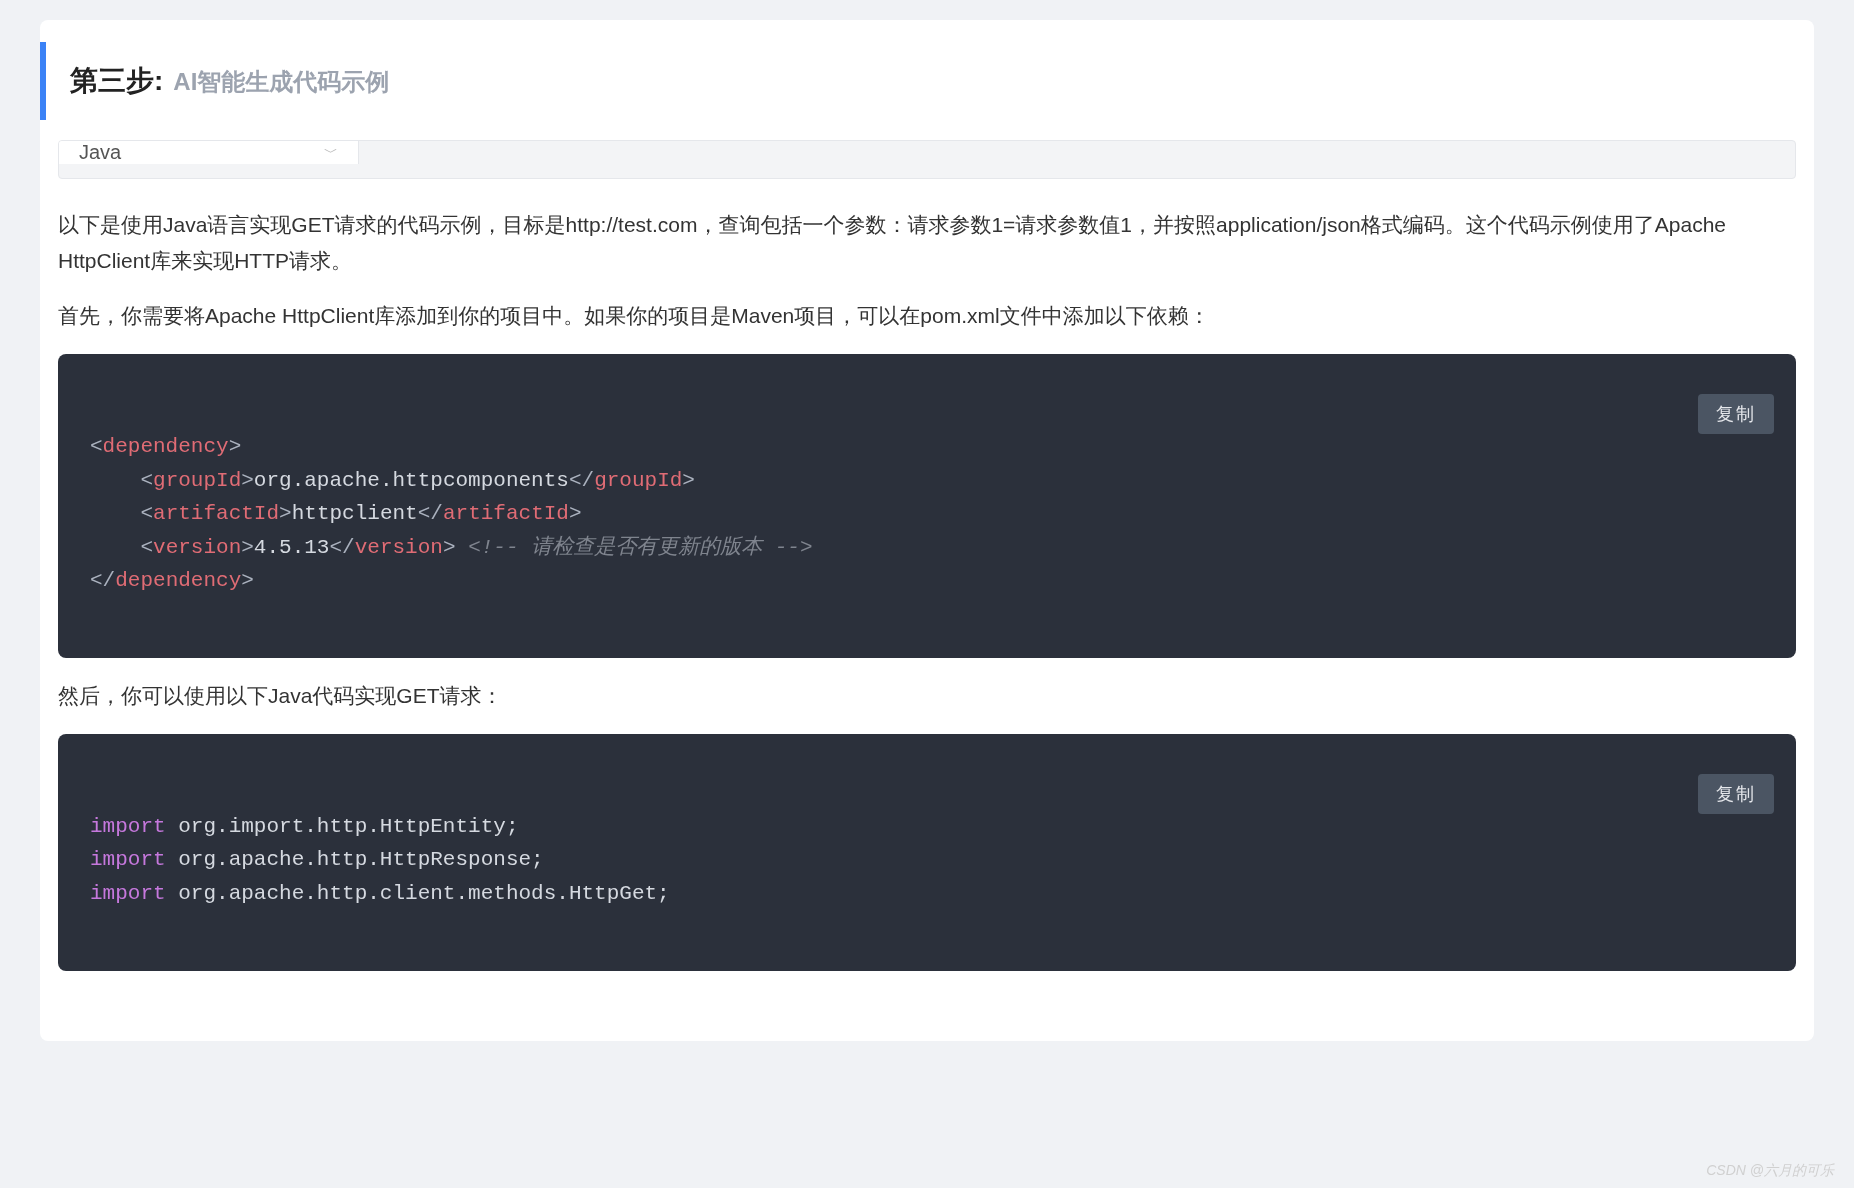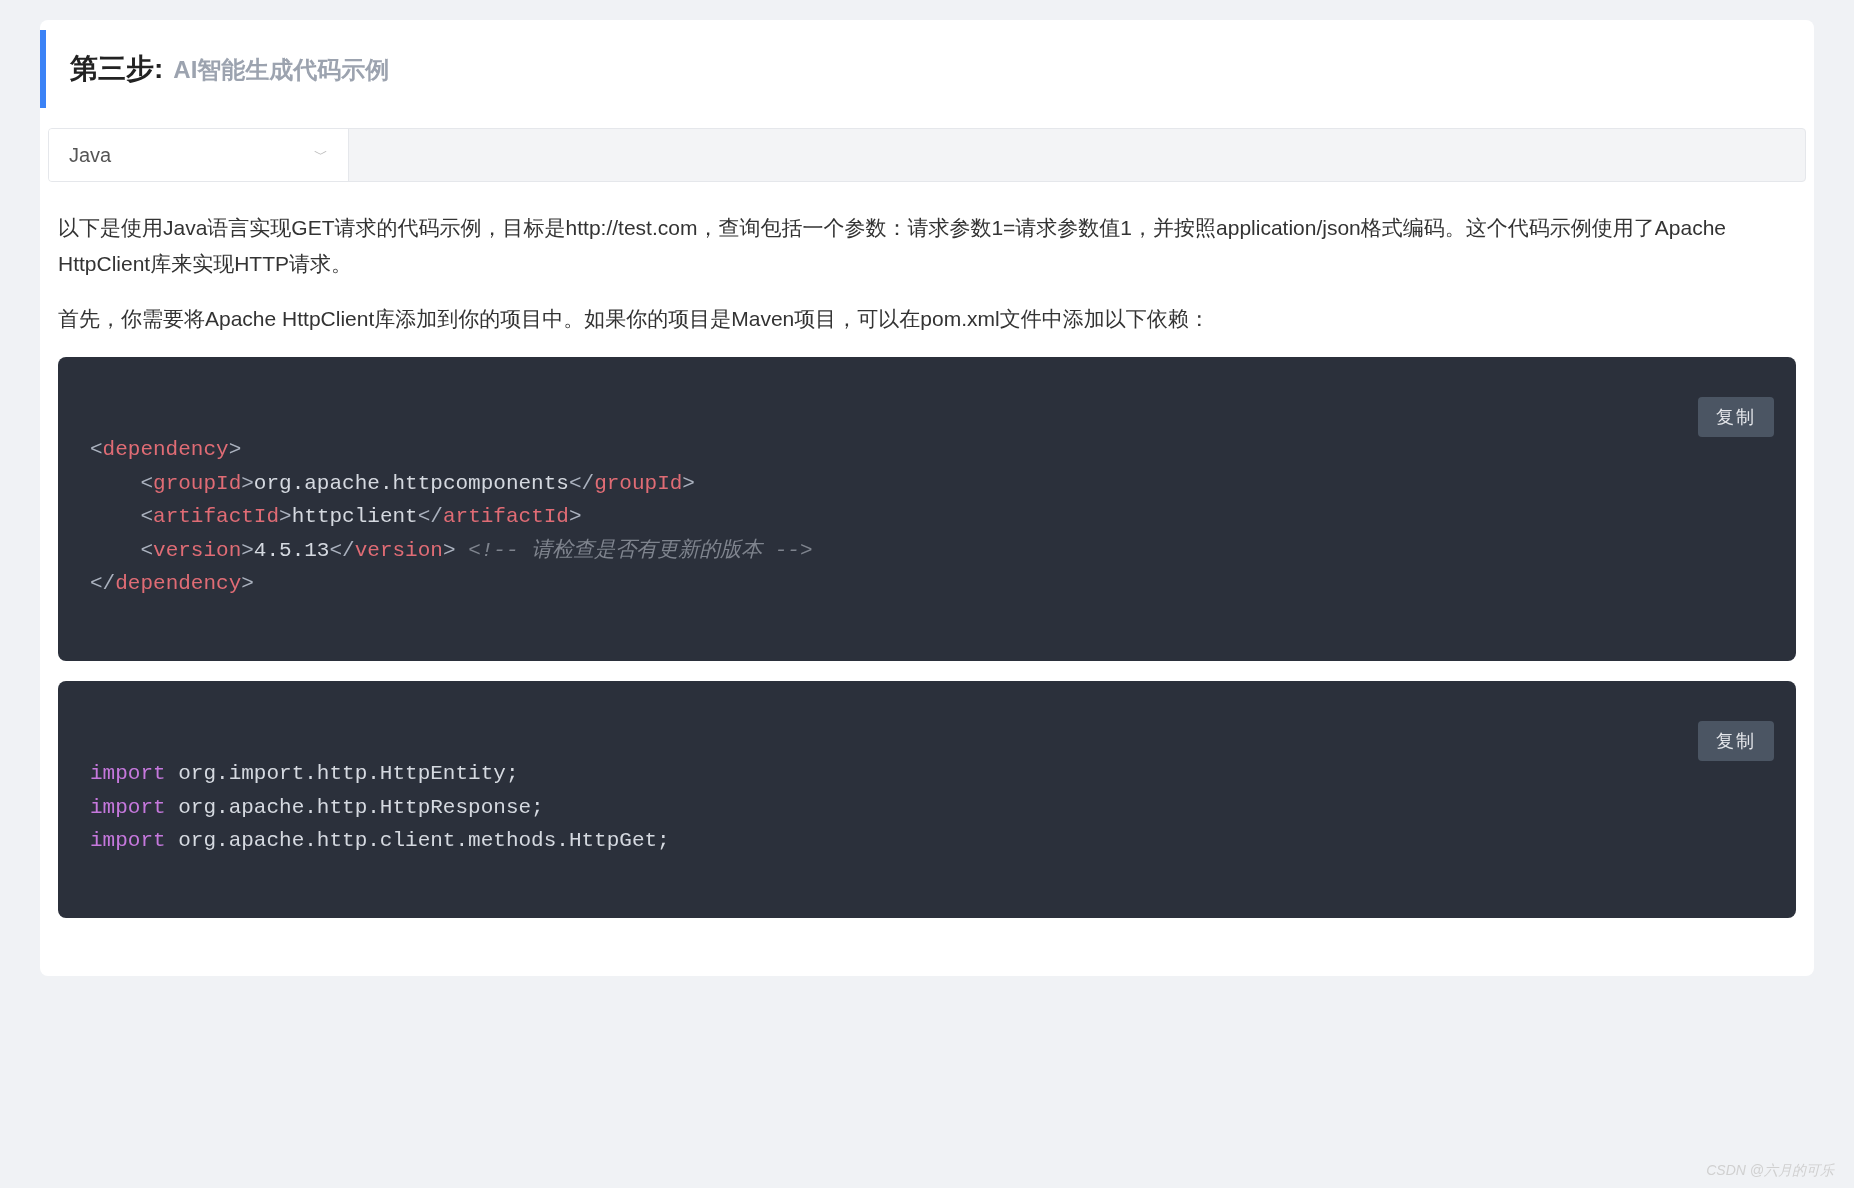--- a/index.html
+++ b/index.html
@@ -6,21 +6,21 @@
     body {
       font-family: -apple-system, BlinkMacSystemFont, "Segoe UI", "PingFang SC", "Microsoft YaHei", sans-serif;
       background: #f0f2f5;
       padding: 20px 40px;
       font-size: 16px;
       color: #333;
     }
     .container {
       background: #fff;
       border-radius: 8px;
-      padding: 10px 0;
+      padding: 22px 0;
     }
     .header {
       border-left: 6px solid #3b82f6;
       padding: 20px 24px;
       display: flex;
       align-items: baseline;
       gap: 10px;
       margin-bottom: 20px;
     }
     .header-title {
@@ -29,26 +29,27 @@
       color: #222;
     }
     .header-subtitle {
       font-size: 24px;
       color: #9ca3af;
       font-weight: 700;
     }
     .toolbar {
       display: flex;
       align-items: stretch;
-      margin: 0 8px;
+      margin: 0 18px;
       border: 1px solid #e5e7eb;
       border-radius: 4px;
       overflow: hidden;
       background: #f3f4f6;
-      height: 54px;
+      height: 39px;
+      flex-direction: column;
     }
     .lang-select {
       background: #ffffff;
       border-right: 1px solid #e5e7eb;
       padding: 0 20px;
       display: flex;
       align-items: center;
       justify-content: space-between;
       width: 300px;
       cursor: pointer;
@@ -146,20 +147,21 @@
 
     <div class="code-block">
       <button class="copy-btn">复制</button>
       <pre><span class="punc">&lt;</span><span class="tag">dependency</span><span class="punc">&gt;</span>
     <span class="punc">&lt;</span><span class="tag">groupId</span><span class="punc">&gt;</span><span class="txt">org.apache.httpcomponents</span><span class="punc">&lt;/</span><span class="tag">groupId</span><span class="punc">&gt;</span>
     <span class="punc">&lt;</span><span class="tag">artifactId</span><span class="punc">&gt;</span><span class="txt">httpclient</span><span class="punc">&lt;/</span><span class="tag">artifactId</span><span class="punc">&gt;</span>
     <span class="punc">&lt;</span><span class="tag">version</span><span class="punc">&gt;</span><span class="txt">4.5.13</span><span class="punc">&lt;/</span><span class="tag">version</span><span class="punc">&gt;</span> <span class="cmt">&lt;!-- 请检查是否有更新的版本 --&gt;</span>
 <span class="punc">&lt;/</span><span class="tag">dependency</span><span class="punc">&gt;</span></pre>
     </div>
 
+    <p class="para">然后，你可以使用以下Java代码实现GET请求：</p>
 
     <div class="code-block">
       <button class="copy-btn">复制</button>
       <pre><span class="kw">import</span><span class="txt"> org.import.http.HttpEntity;</span>
 <span class="kw">import</span><span class="txt"> org.apache.http.HttpResponse;</span>
 <span class="kw">import</span><span class="txt"> org.apache.http.client.methods.HttpGet;</span></pre>
     </div>
 
   </div>
 

